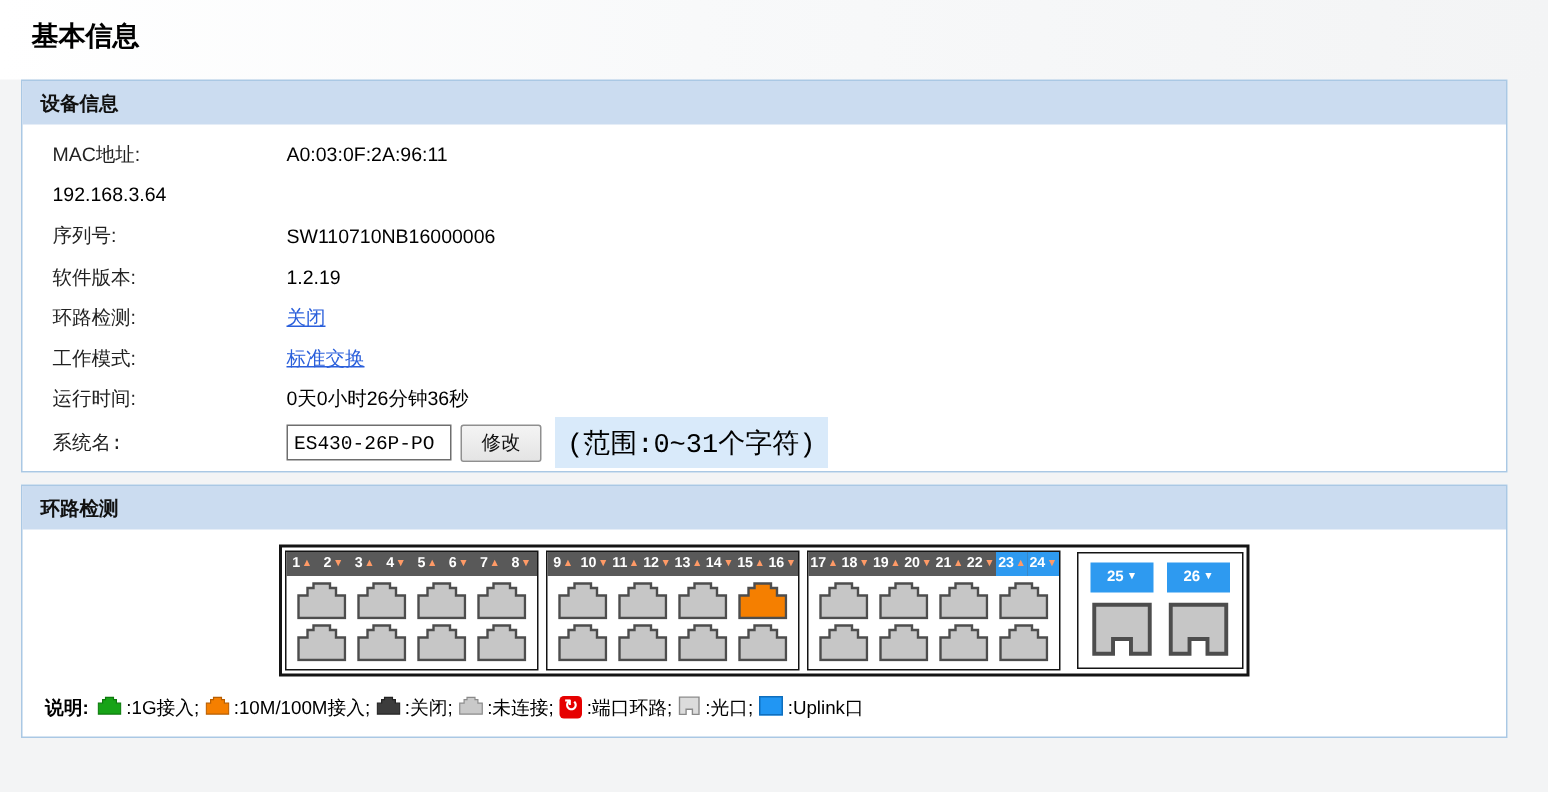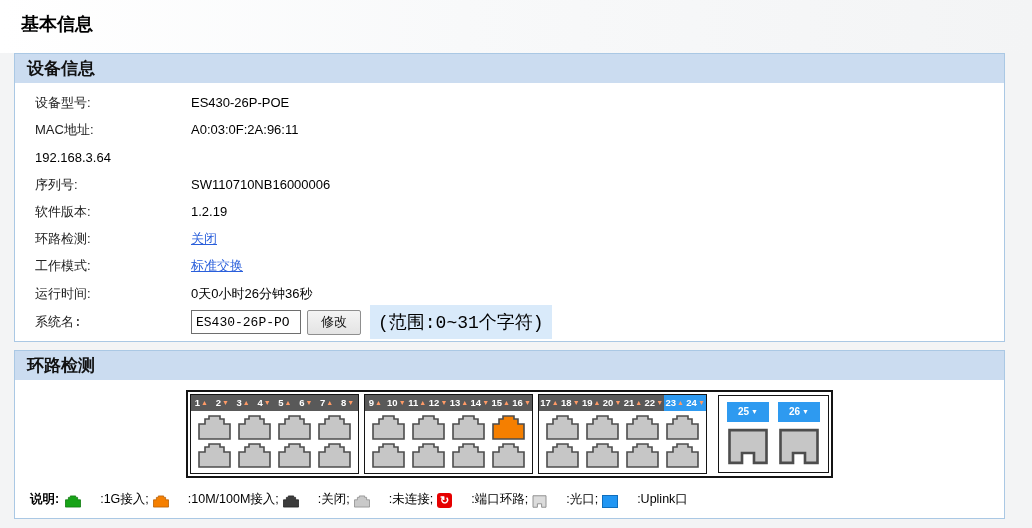--- a/index.html
+++ b/index.html
@@ -22,21 +22,21 @@
   .panel{
     margin:0 13px 8px 14px;
     width:989px;
     background:#fff;
     border:1px solid #aac8e4;
   }
   .panel-header{
     background:#cbdcf0;
     height:29px;line-height:29px;
     padding-left:12px;
-    font-size:17px;font-weight:bold;color:#111;
+    font-size:13px;font-weight:bold;color:#111;
   }
   .panel-body{padding:6px 0 4px 0;}
   .info-row{
     display:flex;align-items:center;
     height:27.3px;
     padding-left:20px;
     font-size:13px;
   }
   .info-label{width:156px;color:#222;}
   .info-value{color:#000;}
@@ -88,44 +88,40 @@
     width:42px;height:20px;line-height:20px;text-align:center;
     font-size:10px;font-weight:bold;color:#fff;
   }
   .sfp-port{line-height:0;text-align:center;}
   
   .legend{
     display:flex;align-items:center;gap:4px;
     margin:13px 0 0 15px;font-size:12.5px;white-space:nowrap;
   }
   .legend-title{font-weight:bold;margin-right:2px;}
-  .legend-item{display:flex;align-items:flex-end;gap:19px;}
+  .legend-item{display:flex;align-items:flex-start;gap:3px;}
   .legend-item svg{display:block;}
   .loop-ic{
     display:inline-flex;align-items:center;justify-content:center;
     width:15px;height:15px;border-radius:3px;
     color:#fff;font-size:11px;font-weight:bold;line-height:1;
   }
   .sq-ic{display:inline-block;width:14px;height:11px;border:1px solid #0f6ebd;}
 </style>
 </head>
 <body>
 
 <div class="top-strip">
   <div class="page-title">基本信息</div>
 </div>
 
 <section class="panel">
   <div class="panel-header">设备信息</div>
   <div class="panel-body">
     <div id="device-rows">
-        <div class="info-row">
-          <span class="info-label">设备型号:</span>
-          <span class="info-value">ES430-26P-POE</span>
-        </div>
         <div class="info-row">
           <span class="info-label">MAC地址:</span>
           <span class="info-value">A0:03:0F:2A:96:11</span>
         </div>
         <div class="info-row">
           <span class="info-value">192.168.3.64</span>
         </div>
         <div class="info-row">
           <span class="info-label">序列号:</span>
           <span class="info-value">SW110710NB16000006</span>

